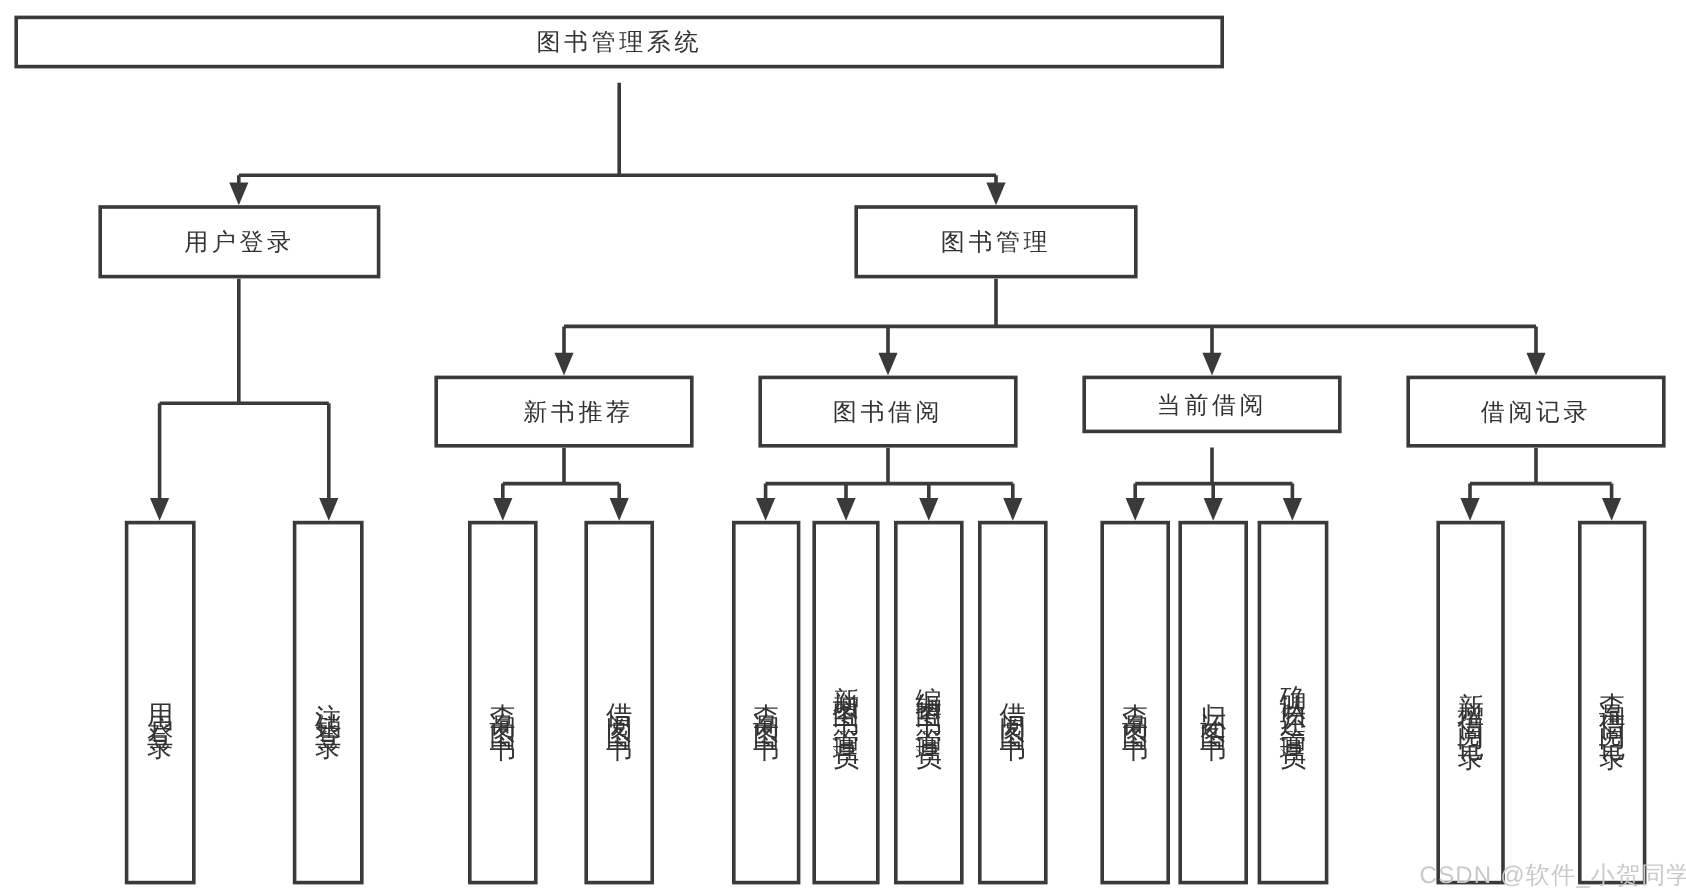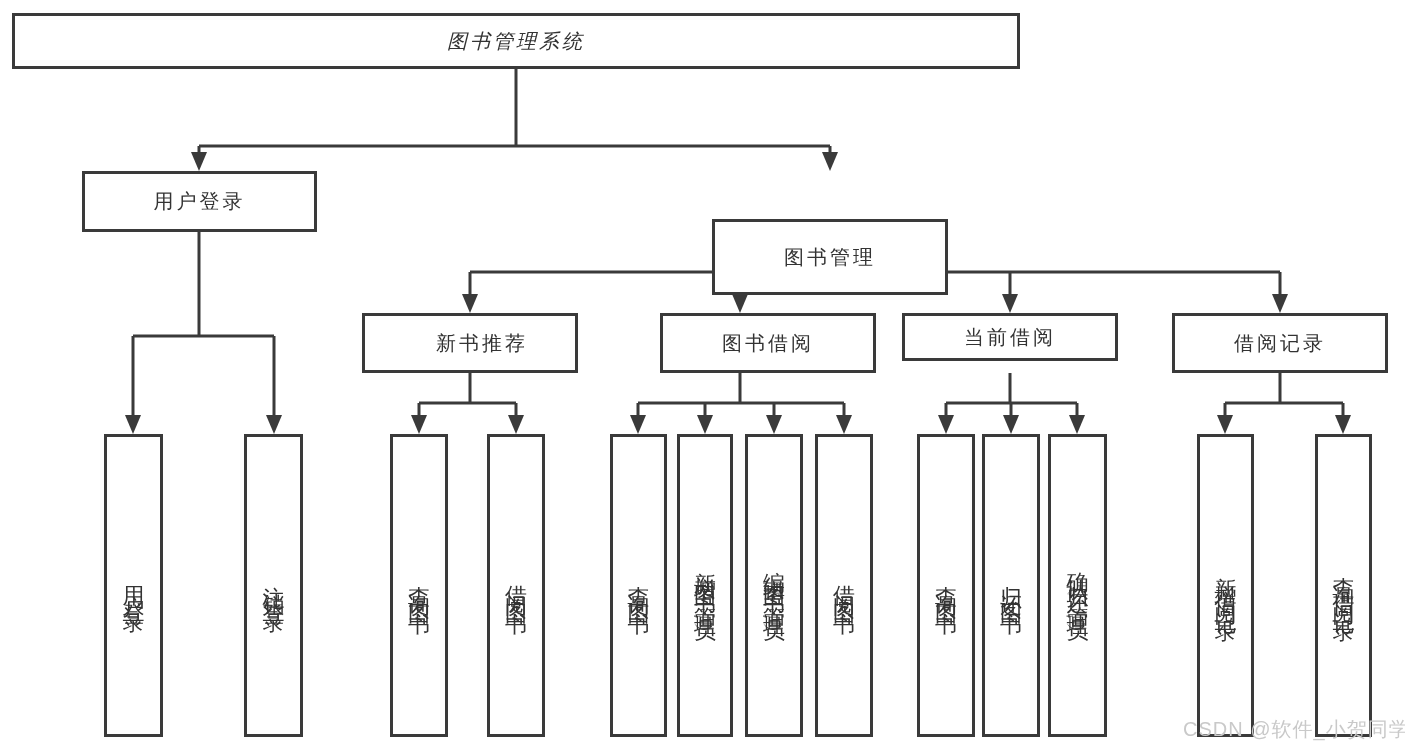--- a/index.html
+++ b/index.html
@@ -98,35 +98,35 @@
       <polygon points="766,415 782,415 774,434"></polygon>
       <polygon points="836,415 852,415 844,434"></polygon>
       <polygon points="938,415 954,415 946,434"></polygon>
       <polygon points="1003,415 1019,415 1011,434"></polygon>
       <polygon points="1069,415 1085,415 1077,434"></polygon>
       <polygon points="1217,415 1233,415 1225,434"></polygon>
       <polygon points="1335,415 1351,415 1343,434"></polygon>
     </g>
   </svg>
 
-  <div class="node hnode" style="left:12px; top:13px; width:1008px; height:56px;font-style:italic;">
+  <div class="node hnode" style="left:12px; top:13px; width:1008px; height:44px;">
     <span>图书管理系统</span>
   </div>
 
   <div class="node hnode" style="left:82px; top:171px; width:235px; height:61px;">
     <span>用户登录</span>
   </div>
-  <div class="node hnode" style="left:712px; top:171px; width:236px; height:76px;margin-top:48px;">
+  <div class="node hnode" style="left:712px; top:171px; width:236px; height:61px;">
     <span>图书管理</span>
   </div>
 
   <div class="node hnode" style="left:362px; top:313px; width:216px; height:60px;padding-left:24px;">
     <span>新书推荐</span>
   </div>
-  <div class="node hnode" style="left:632px; top:313px; width:216px; height:60px;margin-left:28px;">
+  <div class="node hnode" style="left:632px; top:313px; width:216px; height:60px;">
     <span>图书借阅</span>
   </div>
   <div class="node hnode" style="left:902px; top:313px; width:216px; height:48px;">
     <span>当前借阅</span>
   </div>
   <div class="node hnode" style="left:1172px; top:313px; width:216px; height:60px;">
     <span>借阅记录</span>
   </div>
 
   <div class="node leaf" style="left:104px;">

